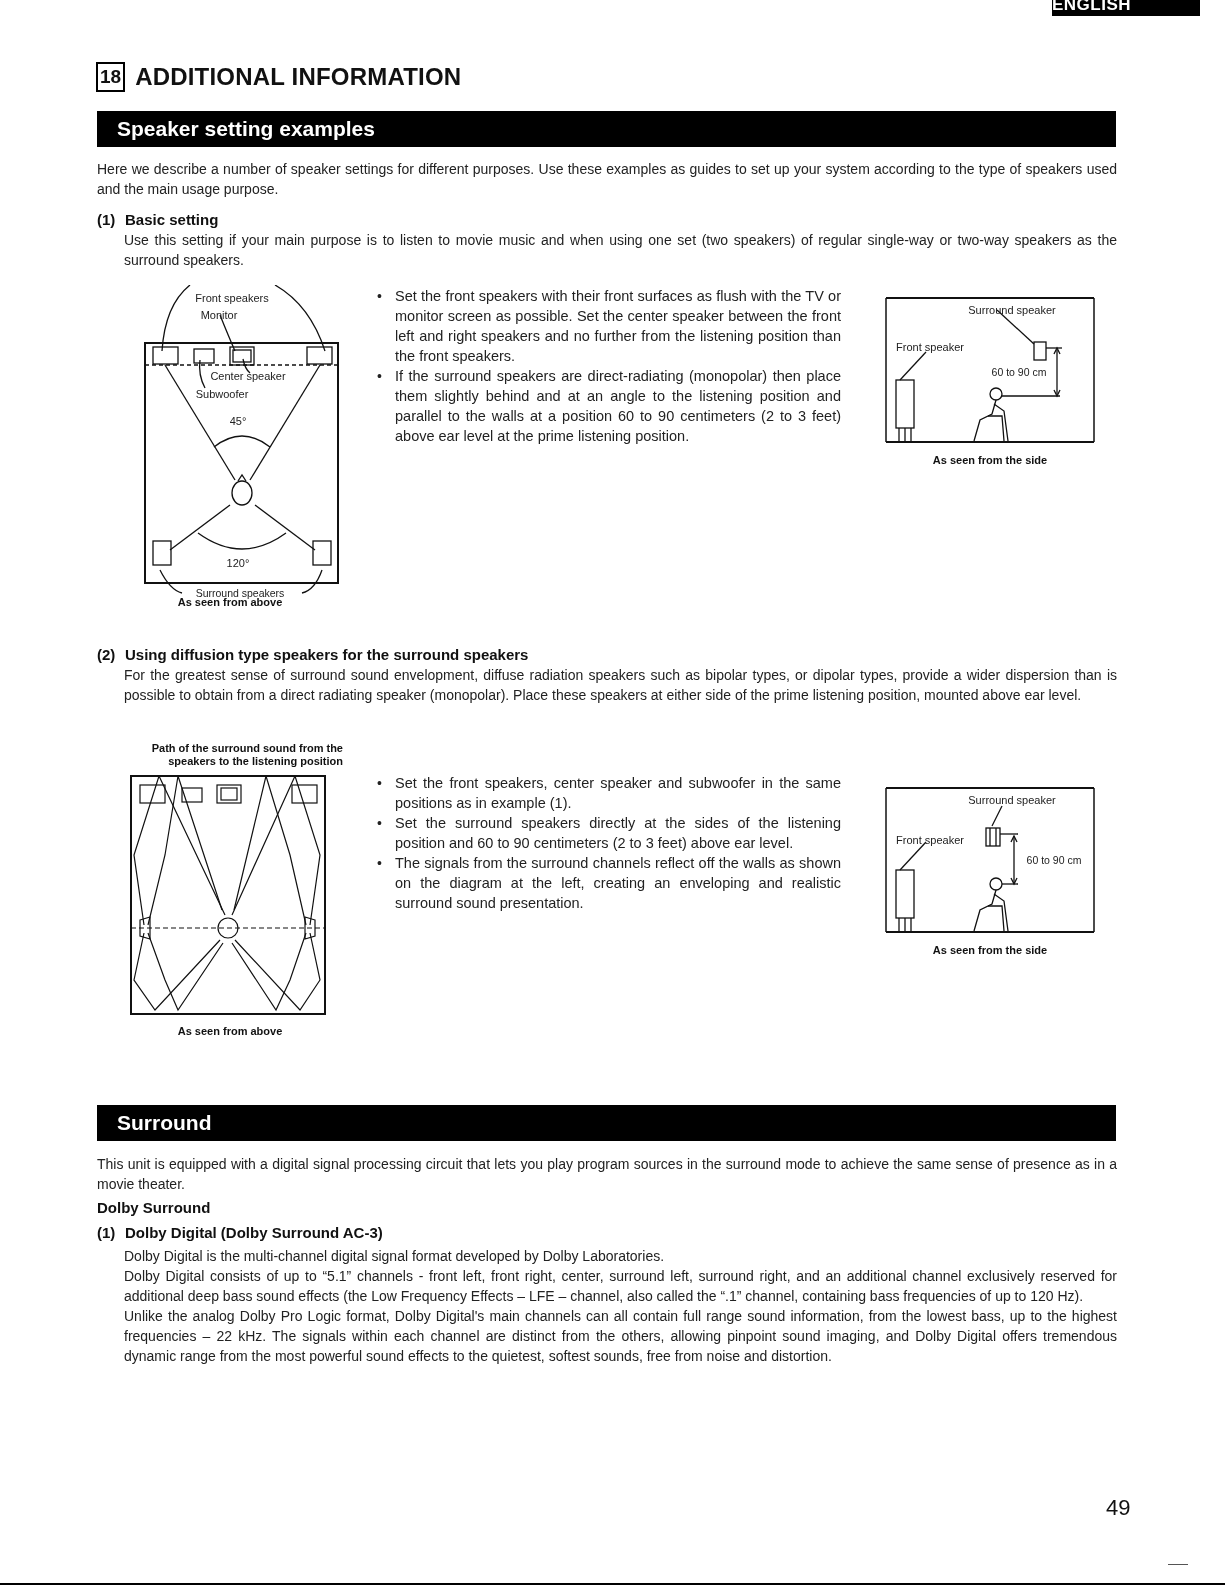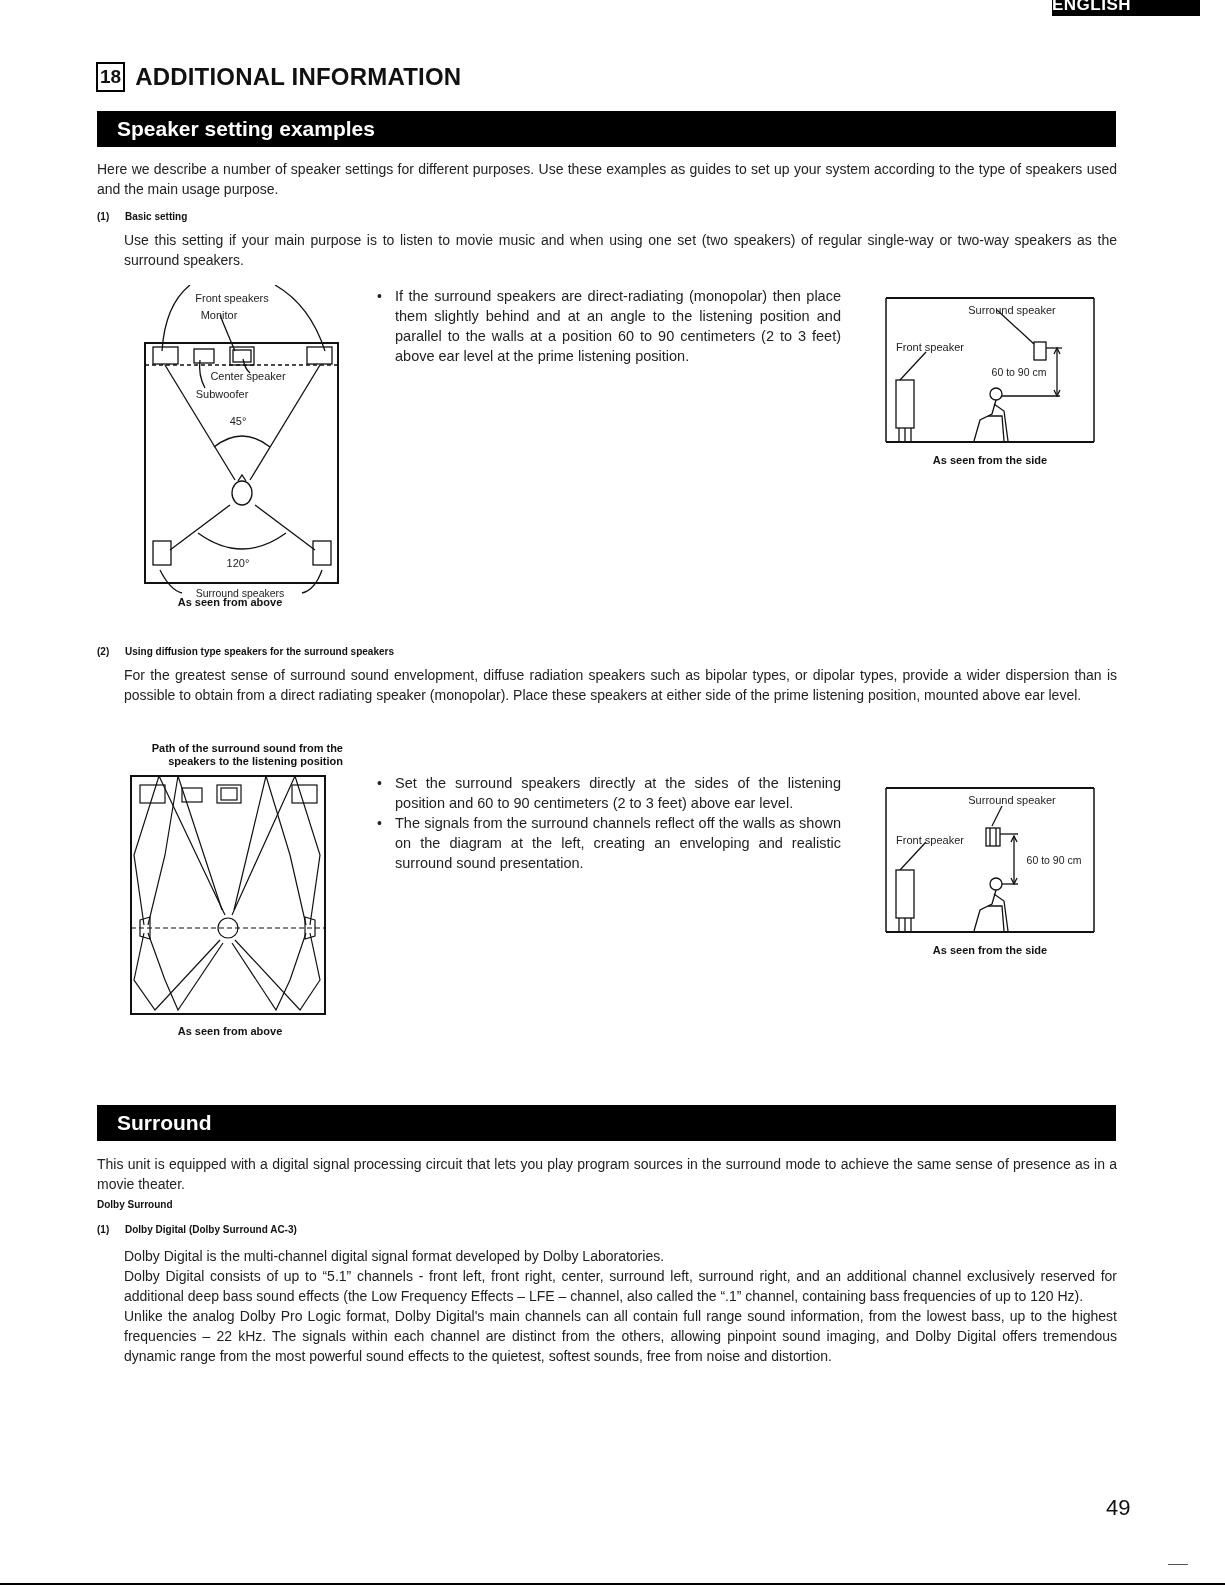--- a/index.html
+++ b/index.html
@@ -9,21 +9,21 @@
               background: #000; color: #fff; font-weight: bold; font-size: 17px;
               text-align: left; line-height: 10px; overflow: hidden; letter-spacing: 0.5px; }
   .chapter { position: absolute; left: 96px; top: 62px; display: flex; align-items: center; }
   .chapter-num { border: 2px solid #000; font-weight: bold; font-size: 19px; padding: 0 2px;
                  line-height: 26px; height: 26px; margin-right: 10px; }
   .chapter-title { font-weight: bold; font-size: 24px; letter-spacing: 0.2px; }
   .section-bar { position: absolute; left: 97px; width: 1019px; height: 36px; background: #000;
                  color: #fff; font-weight: bold; font-size: 21px; line-height: 36px;
                  padding-left: 20px; box-sizing: border-box; }
   .para { position: absolute; font-size: 14px; line-height: 20px; color: #222; text-align: justify; }
-  .heading { position: absolute; font-weight: bold; font-size: 10px; color: #111; }
+  .heading { position: absolute; font-weight: bold; font-size: 15px; color: #111; }
   .heading .num { display: inline-block; width: 28px; }
   .bullets { position: absolute; font-size: 14.5px; line-height: 20px; color: #222; margin: 0; padding: 0;
              list-style: none; text-align: justify; }
   .bullets li { position: relative; padding-left: 18px; }
   .bullets li::before { content: "\2022"; position: absolute; left: 0; top: 0; font-size: 14px; }
   .caption { position: absolute; font-weight: bold; font-size: 11px; color: #111; text-align: center; }
   .diagram { position: absolute; }
   .diagram svg text { font-family: "Liberation Sans", sans-serif; fill: #222; }
   .page-number { position: absolute; left: 1106px; top: 1495px; font-size: 22px; color: #111; }
   .footer-mark { position: absolute; left: 1168px; top: 1564px; width: 20px; height: 1px; border-top: 1px solid #555; }
@@ -93,20 +93,21 @@
     <text x="138" y="95" font-size="11" text-anchor="middle">Center speaker</text>
     <text x="112" y="113" font-size="11" text-anchor="middle">Subwoofer</text>
     <text x="128" y="140" font-size="11" text-anchor="middle">45°</text>
     <text x="128" y="282" font-size="11" text-anchor="middle">120°</text>
     <text x="130" y="312" font-size="10.5" text-anchor="middle">Surround speakers</text>
   </svg>
 </div>
 <div class="caption" style="left:130px; top:596px; width:200px;">As seen from above</div>
 
 <ul class="bullets" style="left:377px; top:286px; width:464px;">
+  <li>Set the front speakers with their front surfaces as flush with the TV or monitor screen as possible. Set the center speaker between the front left and right speakers and no further from the listening position than the front speakers.</li>
   <li>If the surround speakers are direct-radiating (monopolar) then place them slightly behind and at an angle to the listening position and parallel to the walls at a position 60 to 90 centimeters (2 to 3 feet) above ear level at the prime listening position.</li>
 </ul>
 
 <div class="diagram" style="left:884px; top:296px; width:212px; height:150px;">
   <svg width="212" height="150" viewBox="0 0 212 150">
     <g fill="none" stroke="#111" stroke-width="1.3">
       <line x1="2" y1="2" x2="210" y2="2" stroke-width="2"></line>
       <line x1="2" y1="2" x2="2" y2="146" stroke-width="1.5"></line>
       <line x1="210" y1="2" x2="210" y2="146" stroke-width="1.5"></line>
       <line x1="2" y1="146" x2="210" y2="146" stroke-width="2"></line>
@@ -174,20 +175,21 @@
       <polyline points="14,158 4,205 25,235 90,165"></polyline>
       <polyline points="18,158 35,205 48,235 93,168"></polyline>
       <polyline points="180,158 190,205 170,235 105,165"></polyline>
       <polyline points="176,158 160,205 146,235 102,168"></polyline>
     </g>
   </svg>
 </div>
 <div class="caption" style="left:130px; top:1025px; width:200px;">As seen from above</div>
 
 <ul class="bullets" style="left:377px; top:773px; width:464px;">
+  <li>Set the front speakers, center speaker and subwoofer in the same positions as in example (1).</li>
   <li>Set the surround speakers directly at the sides of the listening position and 60 to 90 centimeters (2 to 3 feet) above ear level.</li>
   <li>The signals from the surround channels reflect off the walls as shown on the diagram at the left, creating an enveloping and realistic surround sound presentation.</li>
 </ul>
 
 <div class="diagram" style="left:884px; top:786px; width:212px; height:150px;">
   <svg width="212" height="150" viewBox="0 0 212 150">
     <g fill="none" stroke="#111" stroke-width="1.3">
       <line x1="2" y1="2" x2="210" y2="2" stroke-width="2"></line>
       <line x1="2" y1="2" x2="2" y2="146" stroke-width="1.5"></line>
       <line x1="210" y1="2" x2="210" y2="146" stroke-width="1.5"></line>

